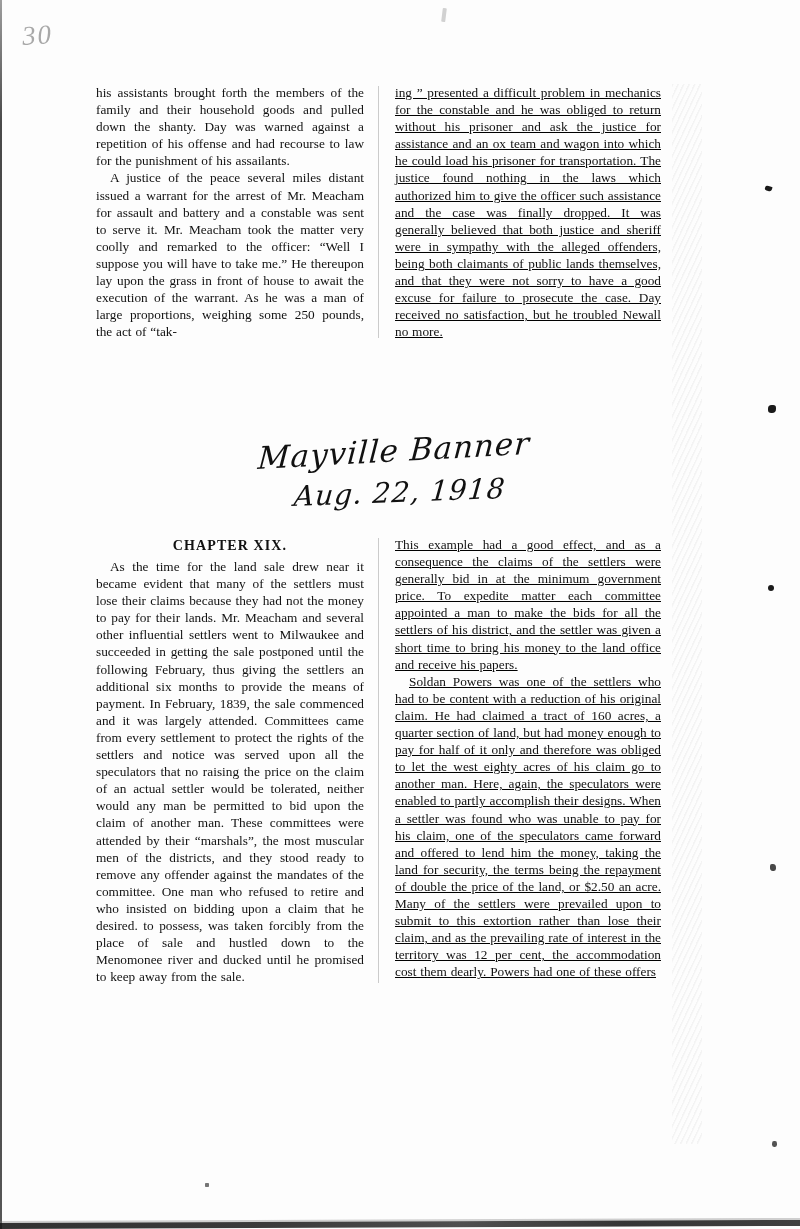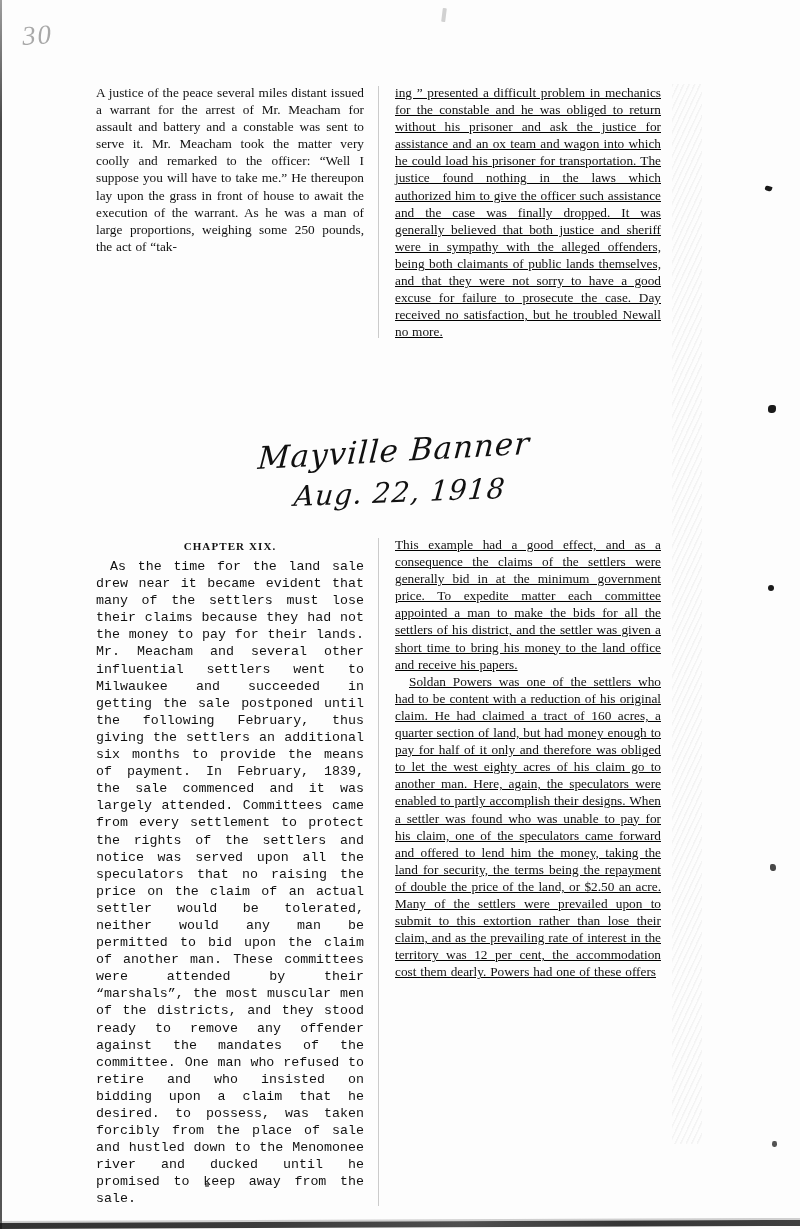--- a/index.html
+++ b/index.html
@@ -90,25 +90,25 @@
     font-size: 13.3px;
     line-height: 17.1px;
     text-align: justify;
     text-justify: inter-word;
     color: #111;
     font-family: "Liberation Serif", "DejaVu Serif", serif;
     hyphens: none;
     word-spacing: .5px;
   }
   p.body + p.body { text-indent: 14px; }
-  p.body.indent { text-indent: 14px; font-family: Liberation Mono, monospace; }
+  p.body.indent { text-indent: 14px; }
 
   .chapter-head {
     margin: 0 0 2px 0;
-    font-size: 11px;
+    font-size: 14px;
     line-height: 20px;
     text-align: center;
     letter-spacing: 1.1px;
     color: #111;
     font-family: "Liberation Serif", "DejaVu Serif", serif;
   }
 
   
   .handnote {
     position: absolute;
@@ -176,20 +176,21 @@
   <div class="speck s1"></div>
   <div class="speck s2"></div>
   <div class="speck s3"></div>
   <div class="speck s4"></div>
   <div class="speck s5"></div>
   <div class="speck s6"></div>
   <div class="speck s7"></div>
 
   <div class="clip-top">
     <div class="col left">
+      <p class="body">his assistants brought forth the members of the family and their household goods and pulled down the shanty.  Day was warned against a repetition of his offense and had recourse to law for the punishment of his assailants.</p>
       <p class="body">A justice of the peace several miles distant issued a warrant for the arrest of Mr. Meacham for assault and battery and a constable was sent to serve it.  Mr. Meacham took the matter very coolly and remarked to the officer:  “Well I suppose you will have to take me.”  He thereupon lay upon the grass in front of house to await the execution of the warrant.  As he was a man of large proportions, weighing some 250 pounds, the act of “tak-</p>
     </div>
     <div class="rule"></div>
     <div class="col right">
       <p class="body">ing ” presented a difficult problem in mechanics for the constable and he was obliged to return without his prisoner and ask the justice for assistance and an ox team and wagon into which he could load  his prisoner for transportation. The justice found nothing in the laws which authorized him to give the officer such assistance and the case was finally dropped.  It was generally believed that both  justice  and sheriff were in sympathy with the alleged  offenders,  being  both claimants of public lands themselves, and that they were not sorry to have a good excuse for failure to  prosecute  the  case. Day received no satisfaction, but he troubled Newall no more.</p>
     </div>
   </div>
 
   <div class="handnote">
     <span class="hline1">Mayville Banner</span>

